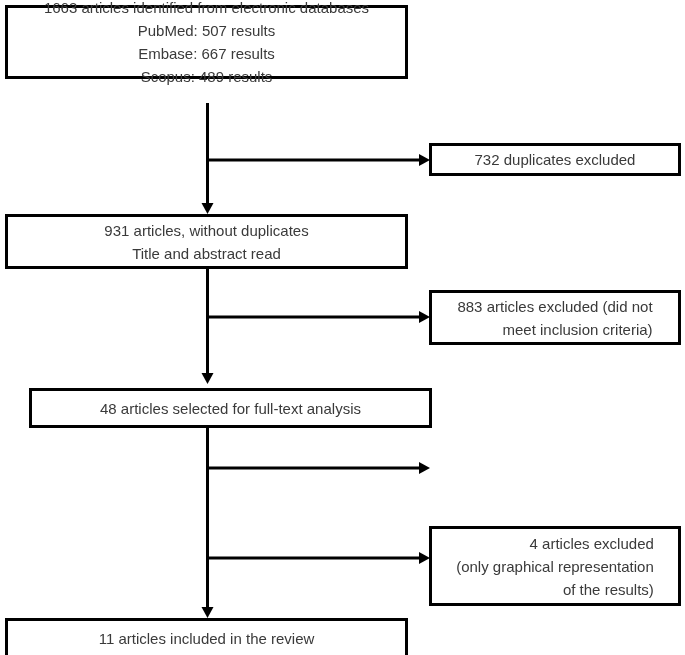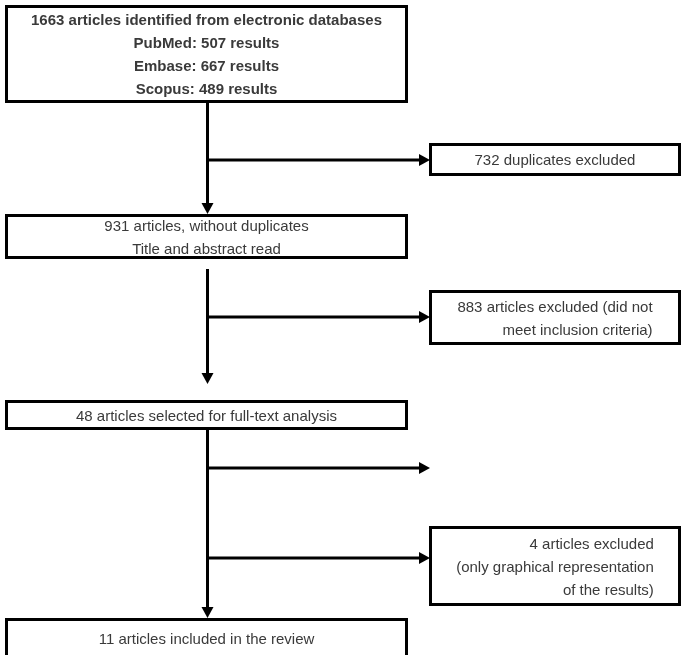--- a/index.html
+++ b/index.html
@@ -30,23 +30,23 @@
     line-height: 23px;
     text-align: center;
     white-space: pre-line;
     display: flex;
     align-items: center;
     justify-content: center;
     padding: 0 6px;
   }
   
   .col-main { left: 5px; width: 403px; }
-  .box-identified   { top: 5px;   height: 98px; font-weight: bold; }
-  .box-deduplicated { top: 214px; height: 45px; }
-  .box-fulltext     { top: 400px; height: 30px; }
+  .box-identified   { top: 5px;   height: 74px; }
+  .box-deduplicated { top: 214px; height: 55px; }
+  .box-fulltext     { top: 388px; height: 40px; margin-left: 24px; }
   .box-included     { top: 618px; height: 40px; }
   
   .col-excl { left: 429px; width: 252px; text-align: right; }
   .box-dup-excl   { top: 143px; height: 33px; }
   .box-crit-excl  { top: 290px; height: 55px; }
   .box-nse-excl   { top: 429px; height: 78px; }
   .box-graph-excl { top: 517px; height: 80px; margin-top: 9px; }
 
   .connector-layer {
     position: absolute;

